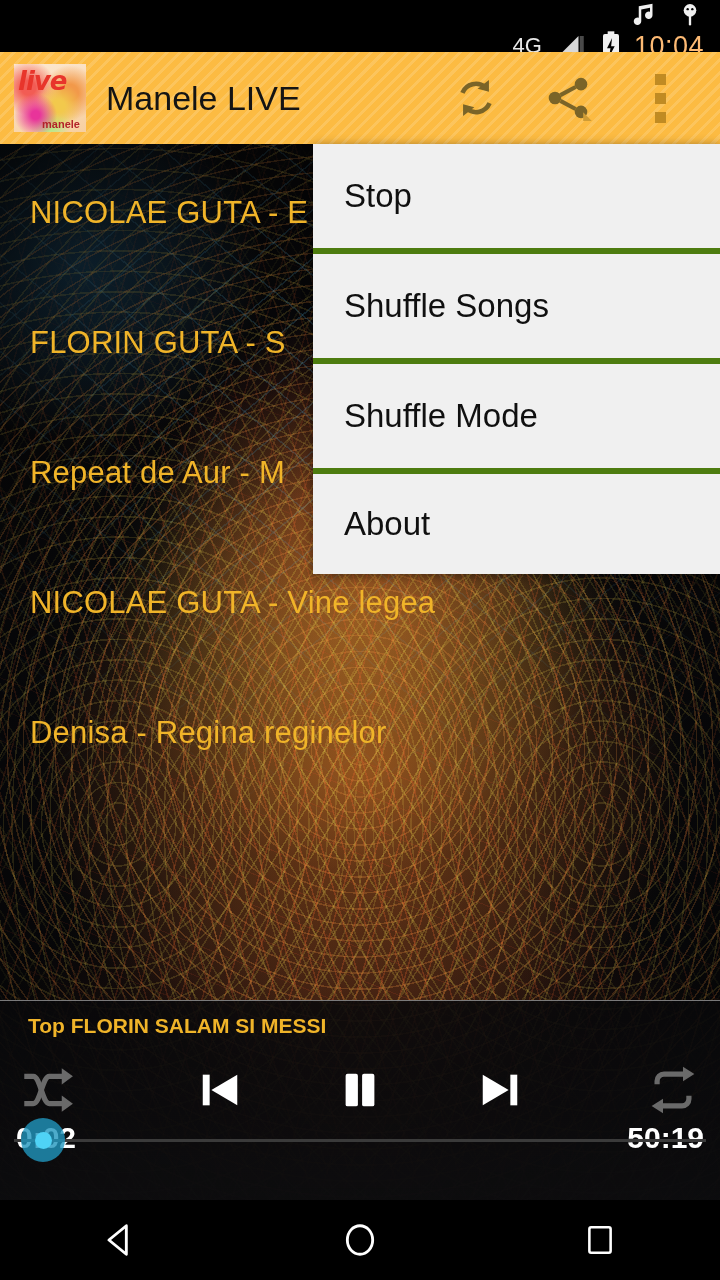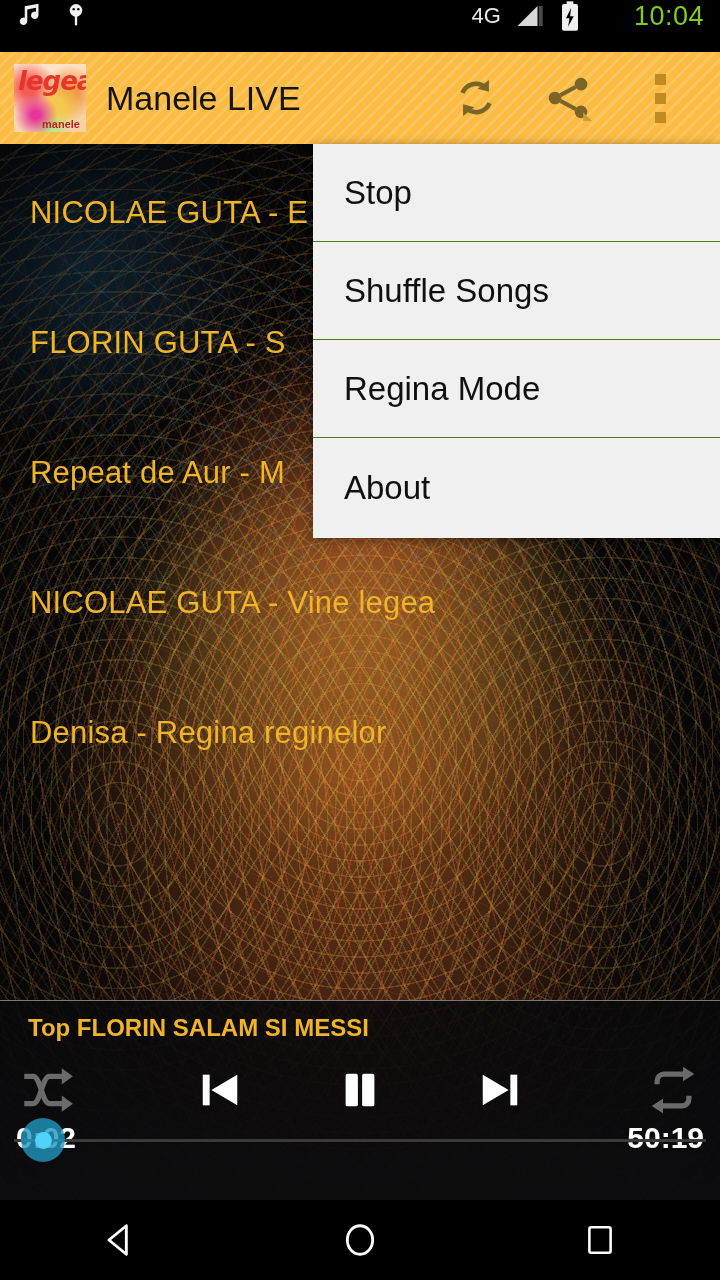--- a/index.html
+++ b/index.html
@@ -3,25 +3,25 @@
 <meta charset="utf-8">
 <style>
   * { margin:0; padding:0; box-sizing:border-box; }
   html,body{ width:720px; height:1280px; background:#000; overflow:hidden;
              font-family:"Liberation Sans", sans-serif; }
 
   #screen{ position:relative; width:720px; height:1280px; overflow:hidden; background:#000; }
 
   
   .statusbar{ position:absolute; top:0; left:0; width:720px; height:52px;
-              background:#000; display:flex; align-items:flex-start; padding:0 16px; }
+              background:#000; display:flex; align-items:flex-end; padding:0 16px;flex-direction:column; }
   .sb-left{ display:flex; align-items:center; gap:16px; }
   .sb-right{ margin-left:auto; display:flex; align-items:center; gap:12px; }
   .sb-4g{ color:#e8e8e8; font-size:22px; letter-spacing:0px; }
-  .sb-time{ color:#84cc16; font-size:27px; letter-spacing:0.5px;margin-left:41px; }
+  .sb-time{ color:#fdba74; font-size:27px; letter-spacing:0.5px; }
 
   
   .appbar{ position:absolute; top:52px; left:0; width:720px; height:92px;
            background:
              repeating-linear-gradient(135deg, rgba(255,255,255,.14) 0 3px, rgba(255,255,255,0) 3px 9px),
              #fcbb42;
            display:flex; align-items:center; padding:0 14px; }
   .logo{ width:72px; height:68px; position:relative; overflow:hidden; flex:none;
          background:
            radial-gradient(circle at 30% 75%, #e8349a 0 6%, rgba(232,52,154,0) 30%),
@@ -88,42 +88,42 @@
   
   .songlist{ position:absolute; top:4px; left:0; width:720px; }
   .songrow{ height:130px; display:flex; align-items:center; padding:0 0 0 30px; }
   .songtitle{ color:#f0b429; font-size:31px; white-space:nowrap; overflow:hidden;
               text-overflow:clip; letter-spacing:.2px; }
 
   
   .player{ position:absolute; left:0; bottom:0; width:720px; height:200px;
            border-top:1px solid rgba(255,255,255,.45);
            background:linear-gradient(180deg, rgba(8,8,10,.86) 0%, rgba(10,10,12,.93) 60%, rgba(12,12,14,.97) 100%); }
-  .nowplaying{ position:absolute; top:13px; left:28px; color:#f0b429; font-size:24px; font-weight:bold; }
+  .nowplaying{ position:absolute; top:13px; left:28px; color:#f0b429; font-size:21px; font-weight:bold; }
   .ctrlrow{ position:absolute; top:56px; left:0; width:720px; height:66px; }
   .ctrl{ position:absolute; top:0; height:66px; display:flex; align-items:center; justify-content:center; }
   .c-shuffle{ left:8px; width:78px; }
   .c-prev{ left:185px; width:70px; }
   .c-play{ left:325px; width:70px; }
   .c-next{ left:465px; width:70px; }
   .c-repeat{ left:634px; width:78px; }
   .timeL{ position:absolute; top:120px; left:16px; color:#fff; font-size:30px; font-weight:bold; }
   .timeR{ position:absolute; top:120px; right:16px; color:#fff; font-size:30px; font-weight:bold; }
 
   .seek{ position:absolute; bottom:38px; left:0; width:720px; height:44px; }
   .seek .track{ position:absolute; top:21px; left:14px; width:692px; height:3px; background:#3a3a3a; }
   .seek .thumb{ position:absolute; top:0; left:21px; width:44px; height:44px; border-radius:50%;
                 background:rgba(33,150,190,.80); display:flex; align-items:center; justify-content:center; }
   .seek .thumb i{ display:block; width:17px; height:17px; border-radius:50%; background:#4fd2f5; }
 
   
   .menu{ position:absolute; top:144px; left:313px; width:407px; background:#f0f0f0;
          box-shadow:0 2px 10px rgba(0,0,0,.45); z-index:40; }
-  .menuitem{ height:98px; display:flex; align-items:center; padding-left:31px;
-             border-bottom:1px solid #4d7c0f; }
+  .menuitem{ height:110px; display:flex; align-items:center; padding-left:31px;
+             border-bottom:6px solid #4d7c0f; }
   .menuitem:last-child{ border-bottom:none; height:100px; }
   .menuitem span{ color:#101010; font-size:33px; }
 
   
   .navbar{ position:absolute; bottom:0; left:0; width:720px; height:80px; background:#000;
            display:flex; align-items:center; justify-content:space-around; }
   .navbtn{ width:120px; height:80px; display:flex; align-items:center; justify-content:center; }
 </style>
 </head>
 <body>
@@ -152,21 +152,21 @@
         <rect x="4.5" y="1" width="5" height="2" fill="#f0f0f0"></rect>
         <rect x="1" y="3" width="12" height="20" rx="1.4" fill="#f0f0f0"></rect>
         <path fill="#000" d="M7.8 6 L4 13.6 h2.6 L5.6 20 L9.8 12.2 H7.1 Z"></path>
       </svg>
       <div class="sb-time">10:04</div>
     </div>
   </div>
 
   <div class="appbar">
     <div class="logo">
-      <div class="live">legea</div>
+      <div class="live">live</div>
       <div class="manele">manele</div>
     </div>
     <div class="apptitle">Manele LIVE</div>
     <div class="actions">
       <div class="actionbtn">
         <svg width="50" height="50" viewBox="0 0 24 24">
           <path fill="none" stroke="#7a6428" stroke-width="2.2" d="M5.5 9.5a7 7 0 0 1 11-2.6"></path>
           <path fill="#7a6428" d="M18.2 3.4 L18.2 9 L12.8 7.6 Z"></path>
           <path fill="none" stroke="#7a6428" stroke-width="2.2" d="M18.5 14.5a7 7 0 0 1-11 2.6"></path>
           <path fill="#7a6428" d="M5.8 20.6 L5.8 15 L11.2 16.4 Z"></path>
@@ -273,21 +273,21 @@
   </div>
 
   <div class="menu">
     <div class="menuitem">
       <span>Stop</span>
     </div>
     <div class="menuitem">
       <span>Shuffle Songs</span>
     </div>
     <div class="menuitem">
-      <span>Regina Mode</span>
+      <span>Shuffle Mode</span>
     </div>
     <div class="menuitem">
       <span>About</span>
     </div>
   </div>
 
   <div class="navbar">
     <div class="navbtn">
       <svg width="38" height="38" viewBox="0 0 24 24">
         <path fill="none" stroke="#ffffff" stroke-width="1.8" stroke-linejoin="round" d="M16 3 L5 12 L16 21 Z"></path>

